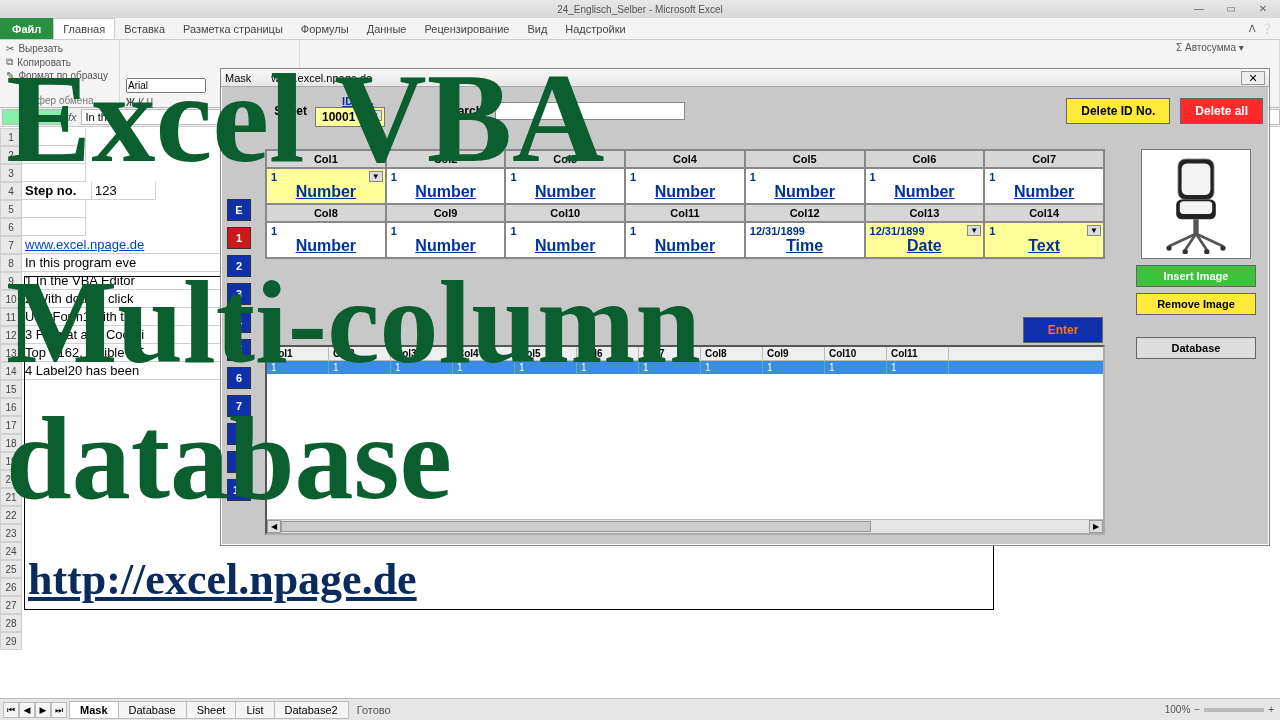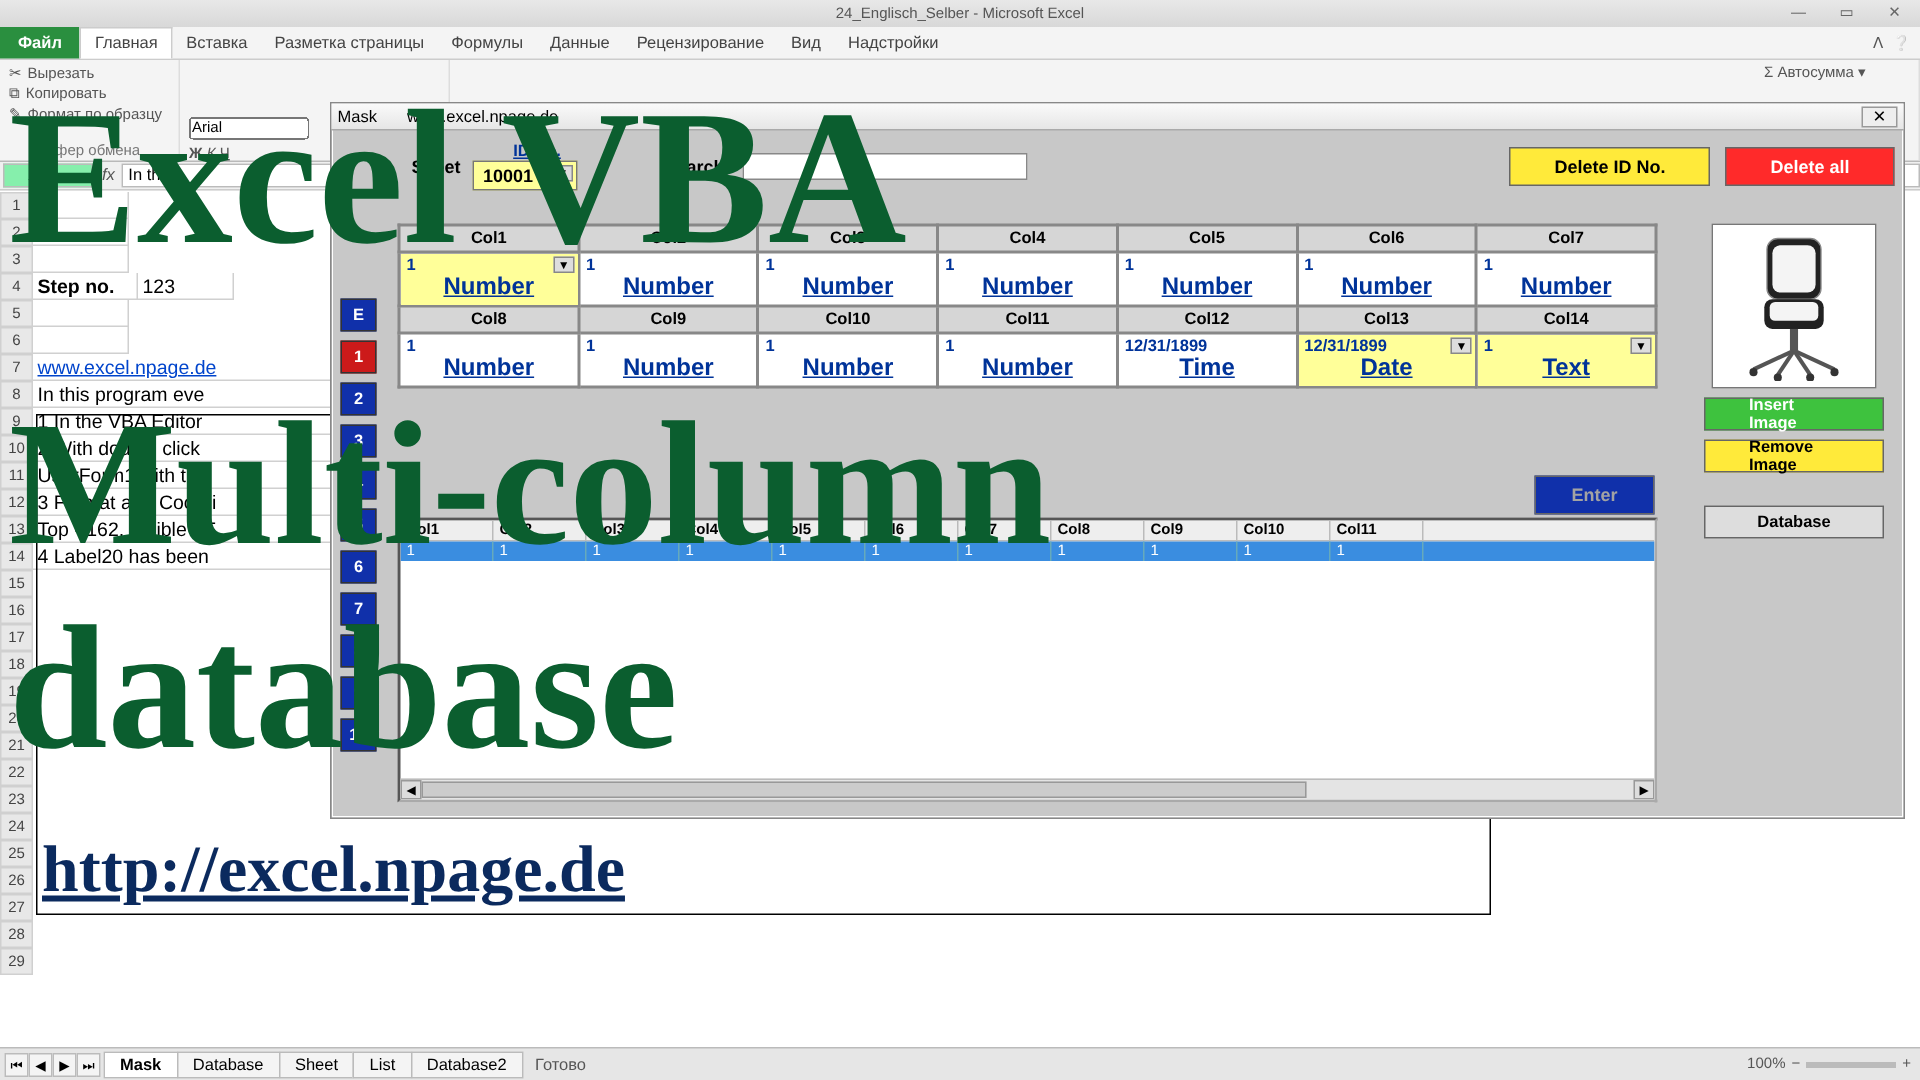--- a/index.html
+++ b/index.html
@@ -72,25 +72,25 @@
 
 .maskwin .toprow { display: flex; align-items: center; gap: 8px; margin-bottom: 4px; height: 40px; }
 .maskwin .toprow .sheetlbl { width: 80px; text-align: right; font-weight: bold; font-size: 12px; }
 .maskwin .toprow .idgroup { display: flex; flex-direction: column; align-items: center; }
 .maskwin .toprow .idgroup .idlbl { font-weight: bold; font-size: 11px; text-decoration: underline; color: #003399; padding-left: 16px; }
 .maskwin .combo { background: #ffff99; border: 1px solid #777; padding: 2px 14px 2px 6px; font-weight: bold; font-size: 12px; min-width: 70px; position: relative; }
 .maskwin .combo::after { content: "▼"; position: absolute; right: 2px; top: 2px; font-size: 8px; background: #ddd; border: 1px solid #888; padding: 0 2px; }
 .maskwin .searchlbl { font-weight: bold; font-size: 12px; margin-left: 50px; }
 .maskwin .searchbox { width: 190px; height: 18px; border: 1px solid #888; background: #fff; }
 .maskwin .toprow .rightbtns { margin-left: auto; display: flex; gap: 10px; }
-.bigbtn { height: 26px; padding: 0 29px; font-weight: bold; font-size: 12px; border: 1px solid #666; display: inline-flex; align-items: center; cursor: pointer; }
+.bigbtn { height: 26px; padding: 0 14px; font-weight: bold; font-size: 12px; border: 1px solid #666; display: inline-flex; align-items: center; cursor: pointer; }
 .btn-yellow { background: #ffea3a; }
 .btn-red { background: #ff2a2a; color: #fff; }
 .btn-green { background: #3ec23e; color: #fff; }
-.btn-blue { background: #1030aa; color: #a3a3a3; }
+.btn-blue { background: #1030aa; color: #f97316; }
 .btn-gray { background: #ddd; }
 
 
 .navcol { position: absolute; left: 6px; top: 112px; width: 28px; display: flex; flex-direction: column; gap: 6px; }
 .navcol .nbtn { width: 24px; height: 22px; border: 1px solid #333; color: #fff; font-weight: bold; font-size: 11px; text-align: center; line-height: 20px; }
 .navcol .nE { background: #1030aa; }
 .navcol .n1 { background: #cc1a1a; }
 .navcol .nX { background: #1030aa; }
 
 

